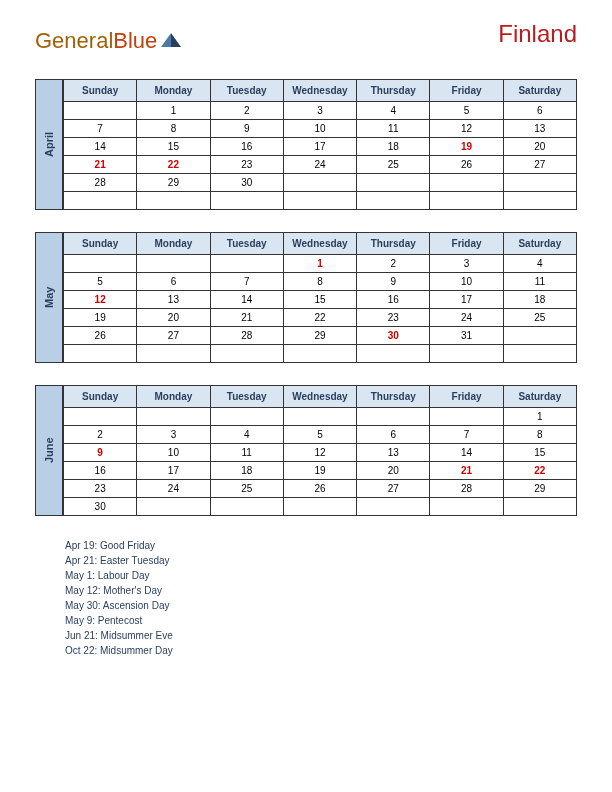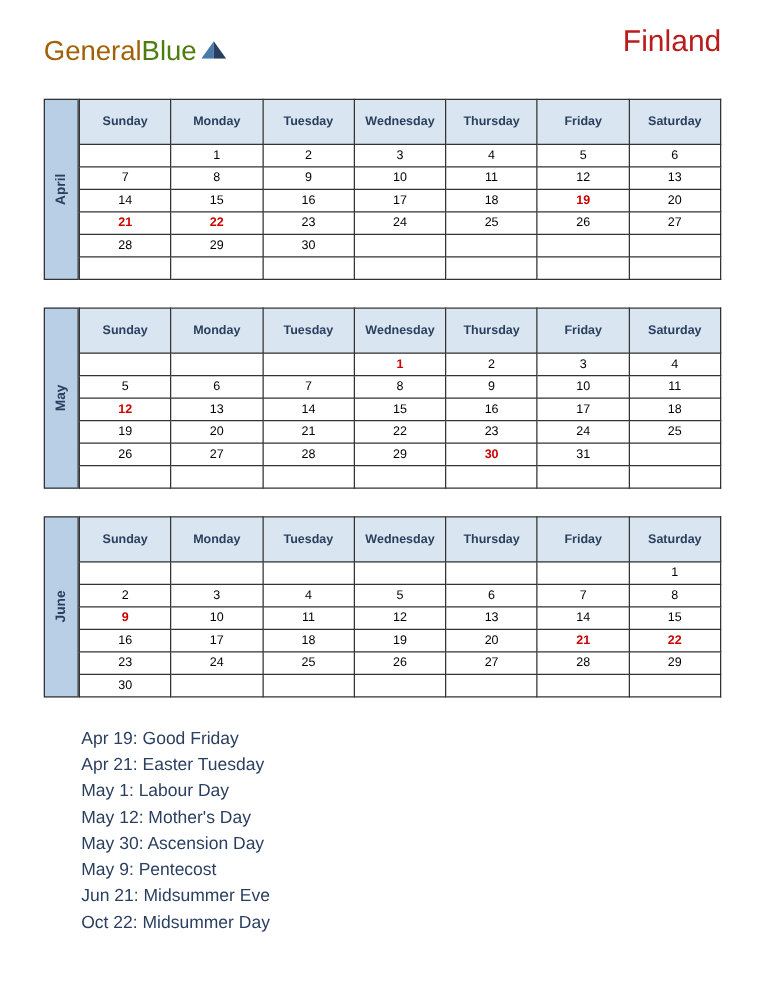--- a/index.html
+++ b/index.html
@@ -22,21 +22,21 @@
       align-items: center;
       gap: 2px;
       margin-top: 8px;
     }
     .logo-text {
       font-size: 22px;
       font-weight: normal;
       color: #2a3f5f;
     }
     .logo-text .general { color: #a16207; }
-    .logo-text .blue { color: #4d7c0f; }
+    .logo-text .blue { color: #c2410c; }
     .logo-icon {
       width: 20px;
       height: 18px;
       margin-left: 2px;
       margin-top: -6px;
     }
     .title-area { text-align: right; }
     .title-main {
       font-size: 30px;
       color: #2a3f5f;
@@ -69,41 +69,41 @@
       border-collapse: collapse;
     }
     .calendar-grid th {
       background: #d9e5f0;
       border: 1px solid #333;
       padding: 5px 4px;
       font-size: 10px;
       font-weight: bold;
       color: #2a3f5f;
       text-align: center;
-      height: 36px;
+      height: 22px;
     }
     .calendar-grid td {
       border: 1px solid #333;
       padding: 2px 6px;
       font-size: 10px;
       text-align: center;
       height: 18px;
       width: 14.28%;
       color: #000;
     }
     .calendar-grid td.holiday {
       color: #c00;
       font-weight: bold;
     }
     .holidays-list {
       margin-top: 8px;
       margin-left: 30px;
     }
     .holidays-list .holiday-item {
-      font-size: 14px;
+      font-size: 10px;
       color: #2a3f5f;
       line-height: 1.5;
     }
   </style>
 </head>
 <body>
 
 <div class="header">
   <div class="logo">
     <span class="logo-text">

